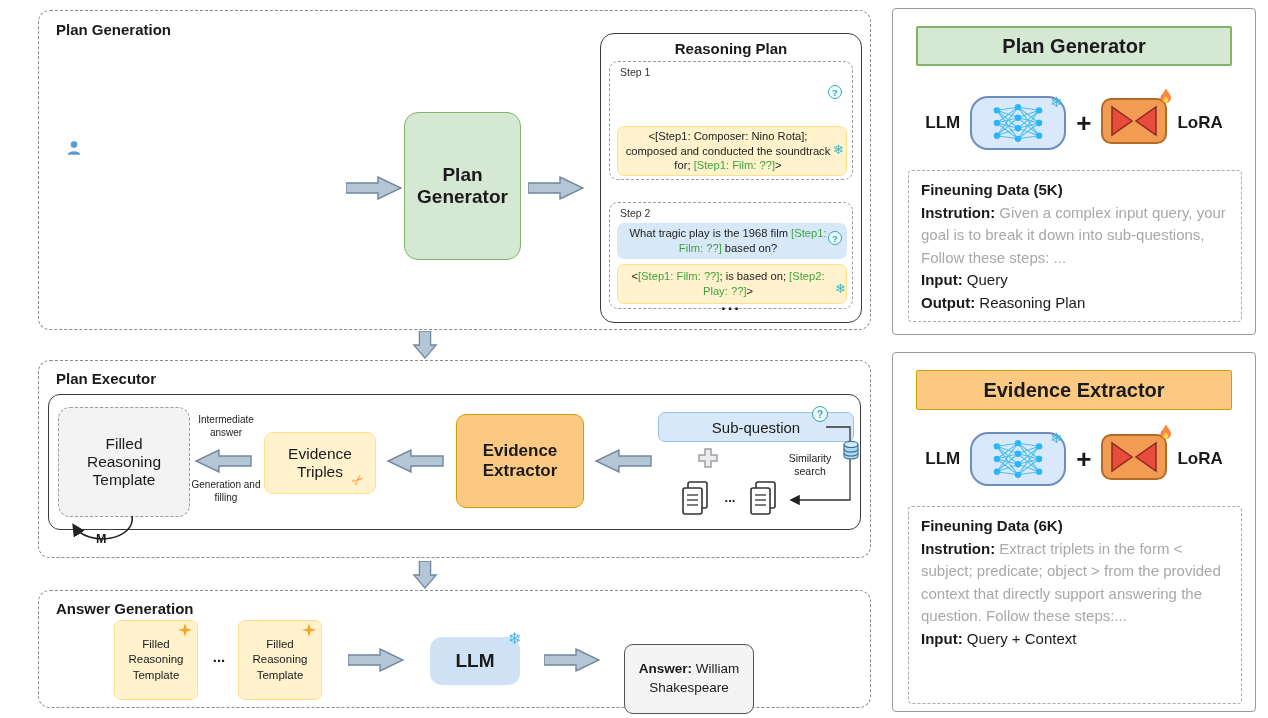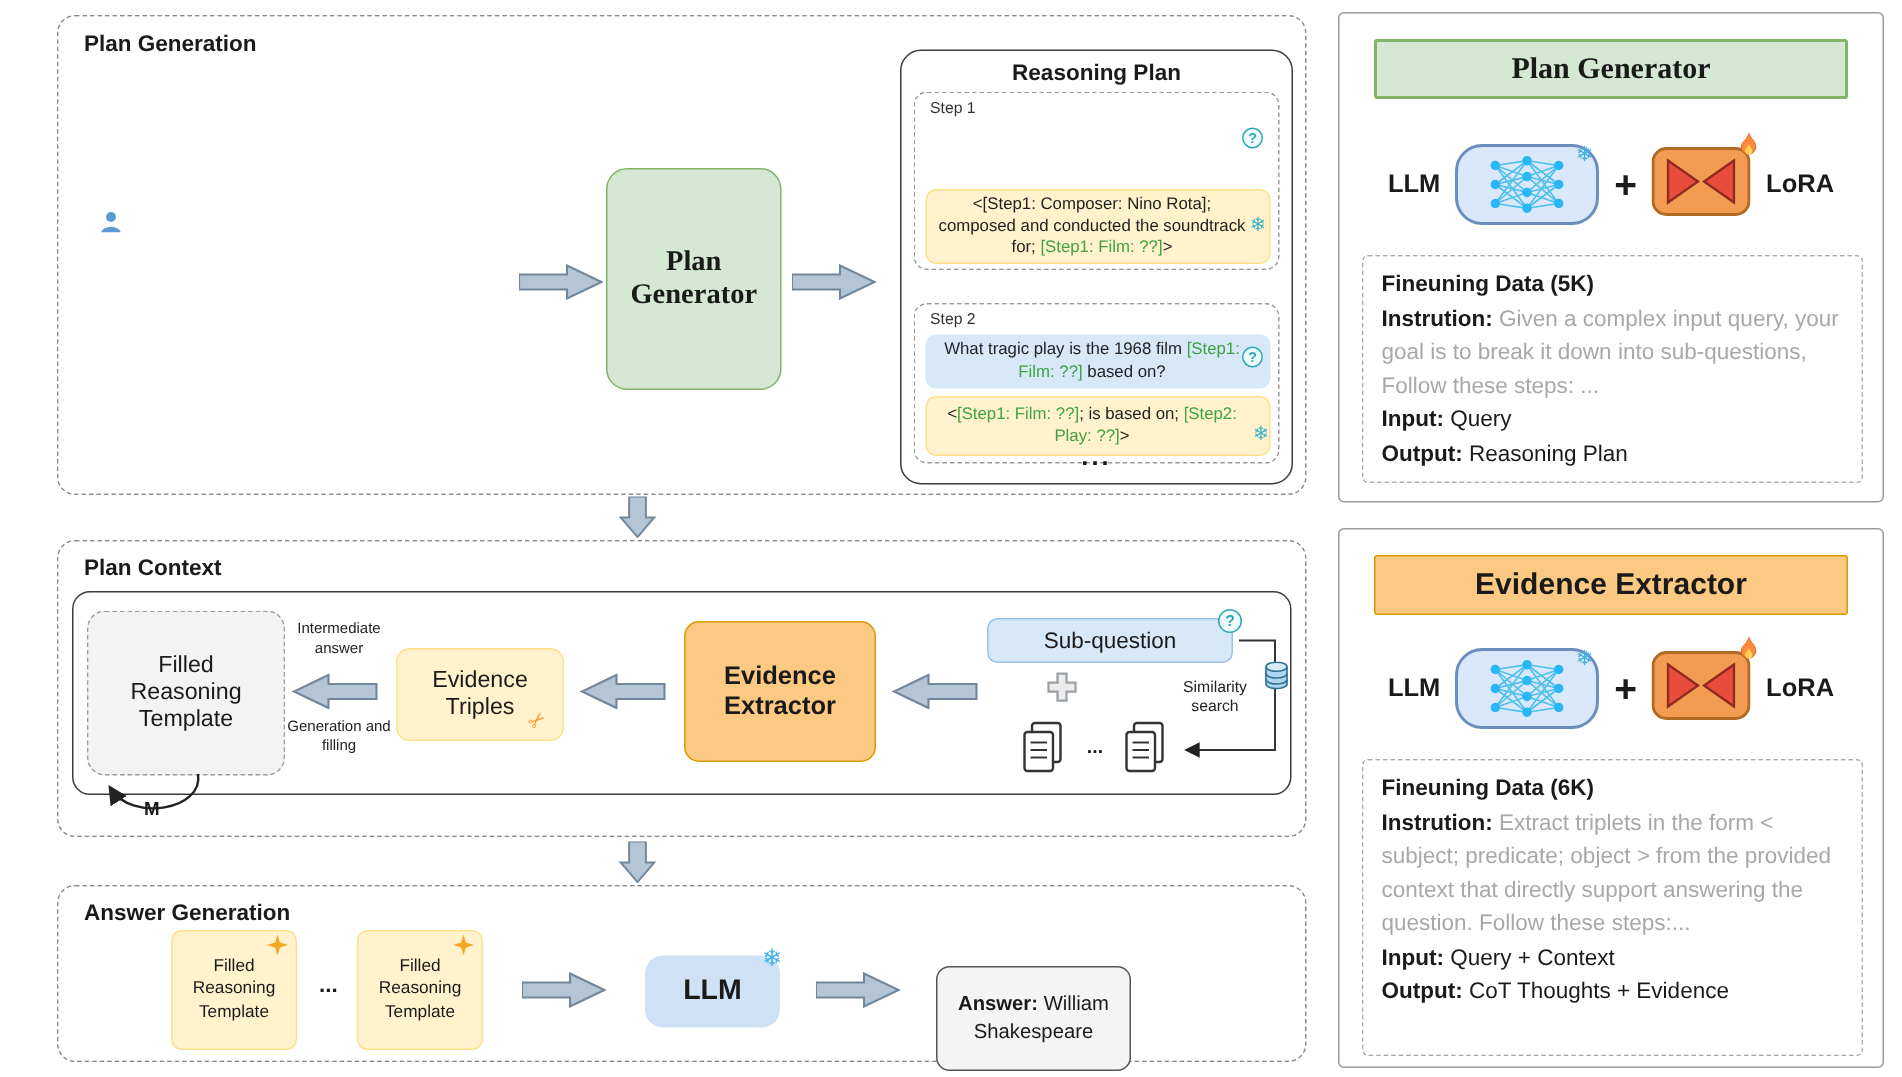--- a/index.html
+++ b/index.html
@@ -11,21 +11,21 @@
     --arrow-fill:#b4c5d6; --arrow-border:#72879c; --green-text:#3fa33f; --teal:#2fa8b5;
     --muted:#a8a8a8; --gray-fill:#f3f3f3;
   }
   .canvas { position:relative; width:1268px; height:718px; overflow:hidden; background:#fff; }
   .abs { position:absolute; }
   .cf { display:flex; align-items:center; justify-content:center; text-align:center; }
   .dashed-section { border:1.6px dashed #8a8a8a; border-radius:12px; }
   .section-label { font-size:15px; font-weight:bold; }
   .solid-rounded { border:1.6px solid #3c3c3c; border-radius:14px; background:#fff; }
   .blue-box { background:var(--blue-fill); border-radius:7px; }
-  .green-box { background:var(--green-fill); border:1.6px solid var(--green-border); border-radius:14px;font-family:Liberation Serif, serif; }
+  .green-box { background:var(--green-fill); border:1.6px solid var(--green-border); border-radius:14px; }
   .yellow-box { background:var(--yellow-fill); border:1px solid var(--yellow-border); border-radius:7px; }
   .orange-box { background:var(--orange-fill); border:1.8px solid var(--orange-border); border-radius:10px; }
   .gray-dashed { background:var(--gray-fill); border:1.6px dashed #9a9a9a; border-radius:12px; }
   .step-card { border:1.4px dashed #9a9a9a; border-radius:9px; position:absolute; background:#fff; }
   .step-label { font-size:10.5px; color:#333; position:absolute; left:10px; top:4px; }
   .step-text { font-size:11.2px; line-height:1.3; color:#222; }
   .green-seg { color:var(--green-text); }
   .qmark { width:14px; height:14px; border:1.4px solid var(--teal); border-radius:50%; color:var(--teal);
            font-size:9.5px; font-weight:bold; display:flex; align-items:center; justify-content:center;
            background:#f0fbfd; }
@@ -94,21 +94,21 @@
     <div class="abs snowflake" style="right:6px;top:78px;font-size:13px;color:#3ab5c6;"><span>❄</span></div>
   </div>
 
   <div class="abs cf" style="left:600px;top:295px;width:262px;font-size:17px;font-weight:bold;letter-spacing:2px;">...</div>
 
   <svg class="abs" style="left:412px;top:331px;" width="26" height="28" viewBox="0 0 26 30">
     <polygon points="7,0 19,0 19,15 25,15 13,29 1,15 7,15" fill="var(--arrow-fill)" stroke="var(--arrow-border)" stroke-width="1.4"></polygon>
   </svg>
 
   <div class="abs dashed-section" style="left:38px;top:360px;width:833px;height:198px;"></div>
-  <div class="abs section-label" style="left:56px;top:370px;">Plan Context</div>
+  <div class="abs section-label" style="left:56px;top:370px;">Plan Executor</div>
 
   <div class="abs solid-rounded" style="left:48px;top:394px;width:813px;height:136px;border-radius:12px;"></div>
 
   <div class="abs gray-dashed cf" style="left:58px;top:407px;width:132px;height:110px;font-size:15.5px;padding:6px 14px;">
     <span>Filled Reasoning Template</span>
   </div>
 
   <svg class="abs" style="left:60px;top:512px;" width="90" height="38" viewBox="0 0 90 38">
     <defs>
       <marker id="ah-loop" markerWidth="8" markerHeight="8" refX="6" refY="4" orient="auto">
@@ -135,21 +135,21 @@
   </svg>
 
   <div class="abs orange-box cf" style="left:456px;top:414px;width:128px;height:94px;font-size:17px;font-weight:bold;padding:6px 14px;">
     <span>Evidence Extractor</span>
   </div>
 
   <svg class="abs" style="left:592px;top:449px;" width="62" height="24" viewBox="0 0 56 24">
     <polygon points="56,7 24,7 24,1 1,12 24,23 24,17 56,17" fill="var(--arrow-fill)" stroke="var(--arrow-border)" stroke-width="1.4"></polygon>
   </svg>
 
-  <div class="abs blue-box cf" style="left:658px;top:412px;width:164px;height:30px;font-size:15px;border:1px solid var(--blue-border);">
+  <div class="abs blue-box cf" style="left:658px;top:412px;width:196px;height:30px;font-size:15px;border:1px solid var(--blue-border);">
     <span>Sub-question</span>
   </div>
   <div class="qmark abs" style="left:812px;top:406px;width:16px;height:16px;font-size:10.5px;">
       <span>?</span>
     </div>
 
   <svg class="abs" style="left:697px;top:447px;" width="22" height="22" viewBox="0 0 22 22">
     <path d="M8,2 h6 v6 h6 v6 h-6 v6 h-6 v-6 h-6 v-6 h6 z" fill="#ececec" stroke="#9aa0a6" stroke-width="1.5"></path>
   </svg>
 
@@ -353,16 +353,15 @@
         <path d="M8,8 C8.8,10 10.2,10.6 10.2,12.6 a2.4,2.4 0 0 1 -4.8,0 C5.4,11 7.2,10 8,8 Z" fill="#ffd54f"></path>
       </svg>
     </span>
     <span class="bold-label">LoRA</span>
   </div>
 
   <div class="abs ft-box" style="left:908px;top:506px;width:334px;height:198px;">
     <div><span class="b">Fineuning Data (6K)</span></div>
     <div><span class="b">Instrution:</span> <span class="muted">Extract triplets in the form &lt; subject; predicate; object &gt; from the provided context that directly support answering the question. Follow these steps:...</span></div>
     <div><span class="b">Input:</span> <span>Query + Context</span></div>
-    <div><span class="b">Output:</span> <span>CoT Thoughts + Evidence</span></div>
   </div>
 
 </div>
 
 </body></html>

